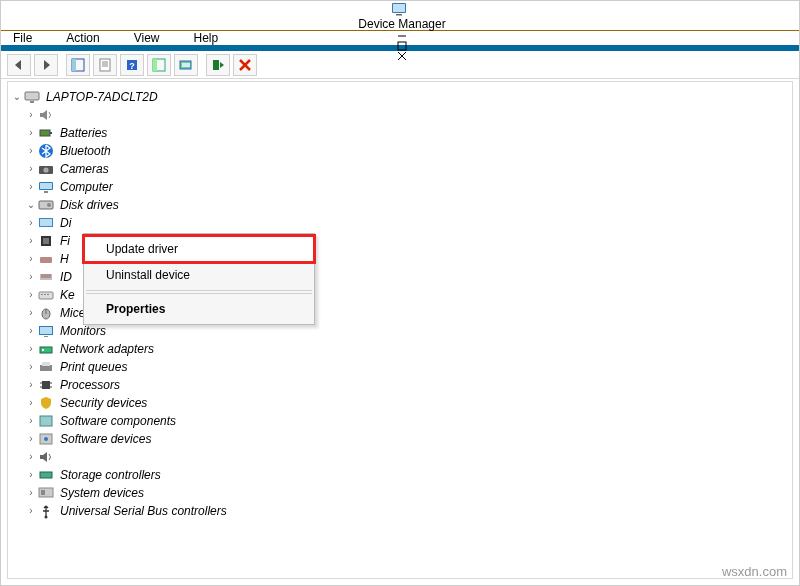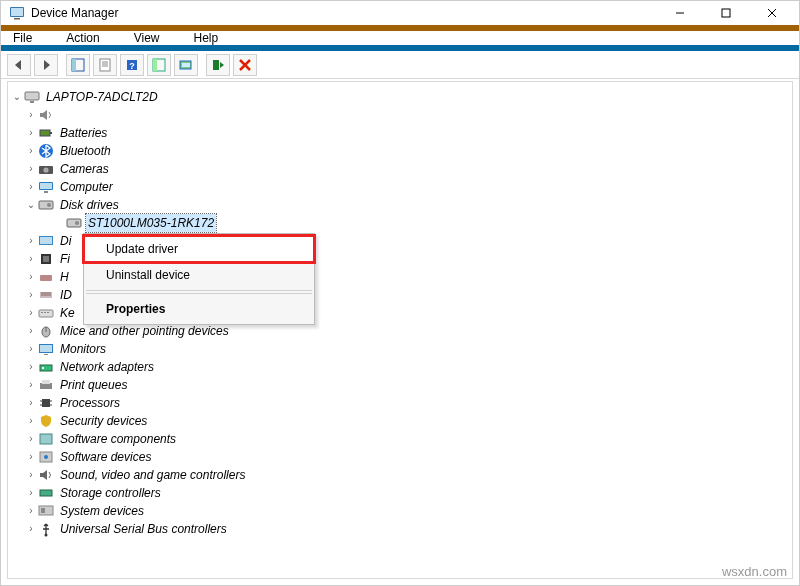--- a/index.html
+++ b/index.html
@@ -14,21 +14,22 @@
     overflow: hidden;
     border: 1px solid #ccc;
   }
 
   
   .titlebar {
     height: 30px;
     display: flex;
     align-items: center;
     padding: 0 4px 0 8px;
-    border-bottom: 6px solid #a16207;
+    border-bottom: 1px solid #a16207;
+    flex-direction: column;
   }
   .titlebar .app-icon { width: 16px; height: 16px; margin-right: 6px; }
   .titlebar .title { flex: 0 0 auto; font-size: 12px; }
   .titlebar .spacer { flex: 1; }
   .winbtn {
     width: 46px; height: 30px;
     display: flex; align-items: center; justify-content: center;
     color: #111;
   }
   .winbtn svg { width: 10px; height: 10px; }
@@ -285,30 +286,20 @@
       </div>
 
       <div class="node">
         <span class="toggle">⌄</span>
         <span class="ic"><svg viewBox="0 0 16 16">
               <rect x="1" y="4" width="14" height="8" rx="1" fill="#ccc" stroke="#666"></rect>
               <circle cx="11" cy="8" r="2" fill="#888"></circle>
             </svg></span>
         <span class="label">Disk drives</span>
       </div>
-      <div class="indent2">
-        <div class="node selected">
-          <span class="toggle"></span>
-          <span class="ic"><svg viewBox="0 0 16 16">
-                <rect x="1" y="4" width="14" height="8" rx="1" fill="#ccc" stroke="#666"></rect>
-                <circle cx="11" cy="8" r="2" fill="#888"></circle>
-              </svg></span>
-          <span class="label">ST1000LM035-1RK172</span>
-        </div>
-      </div>
 
       <div class="node">
         <span class="toggle">›</span>
         <span class="ic"><svg viewBox="0 0 16 16">
               <rect x="1" y="3" width="14" height="9" fill="#3488c8"></rect>
               <rect x="2" y="4" width="12" height="7" fill="#bde"></rect>
             </svg></span>
         <span class="label">Di</span>
       </div>
       <div class="node">
@@ -410,21 +401,20 @@
               <circle cx="8" cy="8" r="2" fill="#2a7cc9"></circle>
             </svg></span>
         <span class="label">Software devices</span>
       </div>
       <div class="node">
         <span class="toggle">›</span>
         <span class="ic"><svg viewBox="0 0 16 16">
               <path d="M2 6h3l4-3v10l-4-3H2z" fill="#666"></path>
               <path d="M11 5q3 3 0 6" fill="none" stroke="#666"></path>
             </svg></span>
-        <span class="label">Sound, video and game controllers</span>
       </div>
       <div class="node">
         <span class="toggle">›</span>
         <span class="ic"><svg viewBox="0 0 16 16">
               <rect x="2" y="5" width="12" height="6" fill="#4a8" stroke="#264"></rect>
             </svg></span>
         <span class="label">Storage controllers</span>
       </div>
       <div class="node">
         <span class="toggle">›</span>

